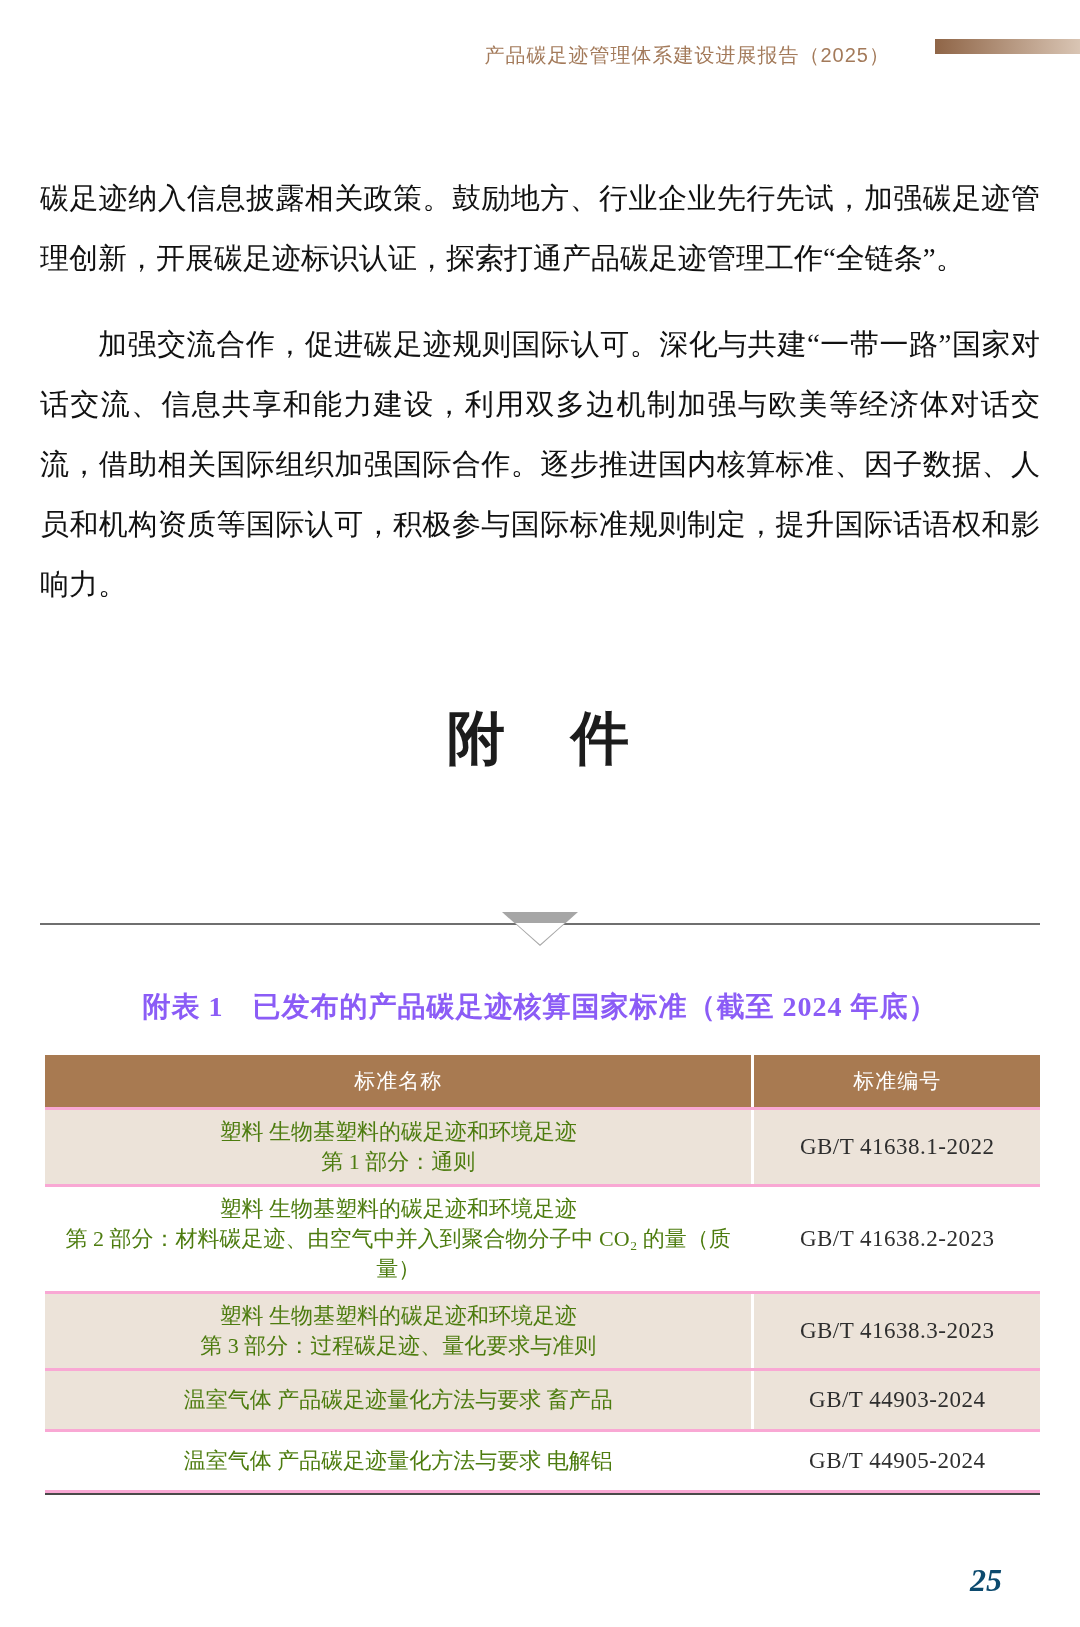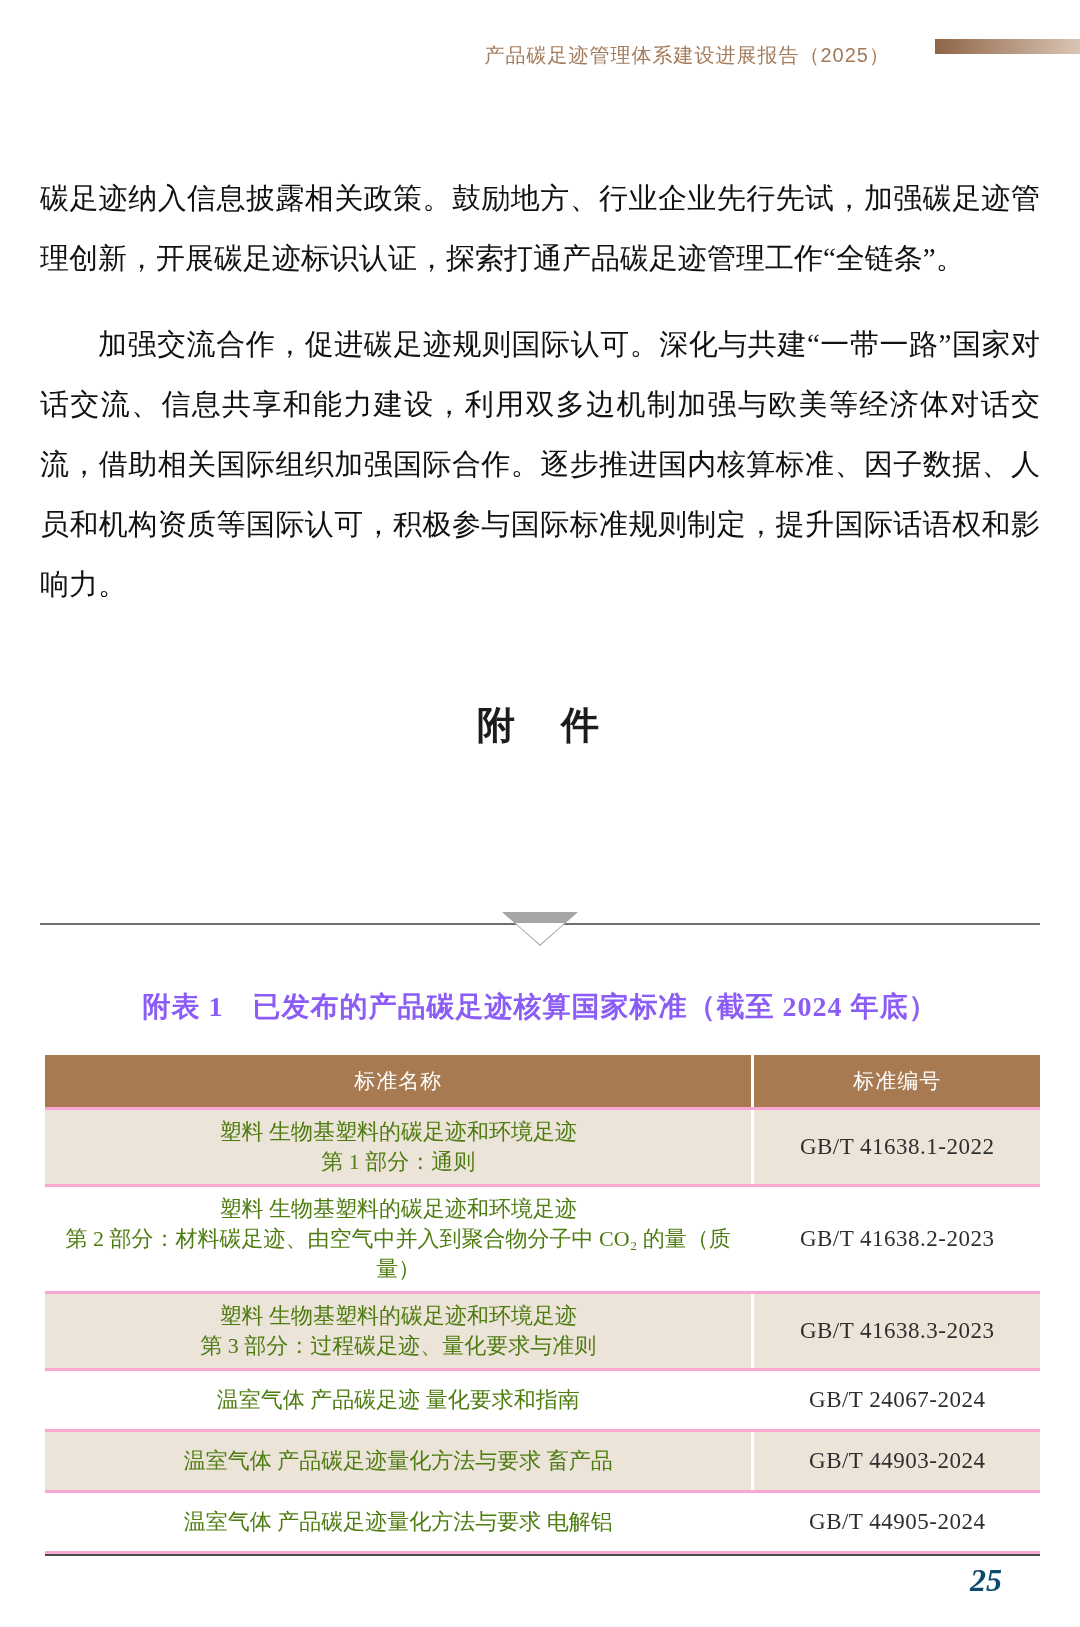--- a/index.html
+++ b/index.html
@@ -57,21 +57,21 @@
   }
   .body-text p.indent { text-indent: 2em; }
 
   
   .attachment-title {
     position: absolute;
     top: 700px;
     left: 0;
     width: 100%;
     text-align: center;
-    font-size: 38px;
+    font-size: 58px;
     font-weight: bold;
     letter-spacing: 4px;
     color: #1c1c1c;
   }
 
   
   .divider {
     position: absolute;
     top: 912px;
     left: 40px;
@@ -225,40 +225,32 @@
   <div class="tr alt double">
     <div class="td-name">
       <div class="name-line">塑料 生物基塑料的碳足迹和环境足迹</div>
       <div class="name-line">第 3 部分：过程碳足迹、量化要求与准则</div>
     </div>
     <div class="td-code">
       <span class="code-text">GB/T 41638.3-2023</span>
     </div>
   </div>
 
+
+  <div class="tr alt single">
+    <div class="td-name">
+      <div class="name-line">温室气体 产品碳足迹量化方法与要求 畜产品</div>
+    </div>
+    <div class="td-code">
+      <span class="code-text">GB/T 44903-2024</span>
+    </div>
+  </div>
+
   <div class="tr plain single">
     <div class="td-name">
-      <div class="name-line">温室气体 产品碳足迹 量化要求和指南</div>
-    </div>
-    <div class="td-code">
-      <span class="code-text">GB/T 24067-2024</span>
-    </div>
-  </div>
-
-  <div class="tr alt single">
-    <div class="td-name">
-      <div class="name-line">温室气体 产品碳足迹量化方法与要求 畜产品</div>
-    </div>
-    <div class="td-code">
-      <span class="code-text">GB/T 44903-2024</span>
-    </div>
-  </div>
-
-  <div class="tr plain single">
-    <div class="td-name">
       <div class="name-line">温室气体 产品碳足迹量化方法与要求 电解铝</div>
     </div>
     <div class="td-code">
       <span class="code-text">GB/T 44905-2024</span>
     </div>
   </div>
 
 </div>
 
 <div class="page-number">25</div>

